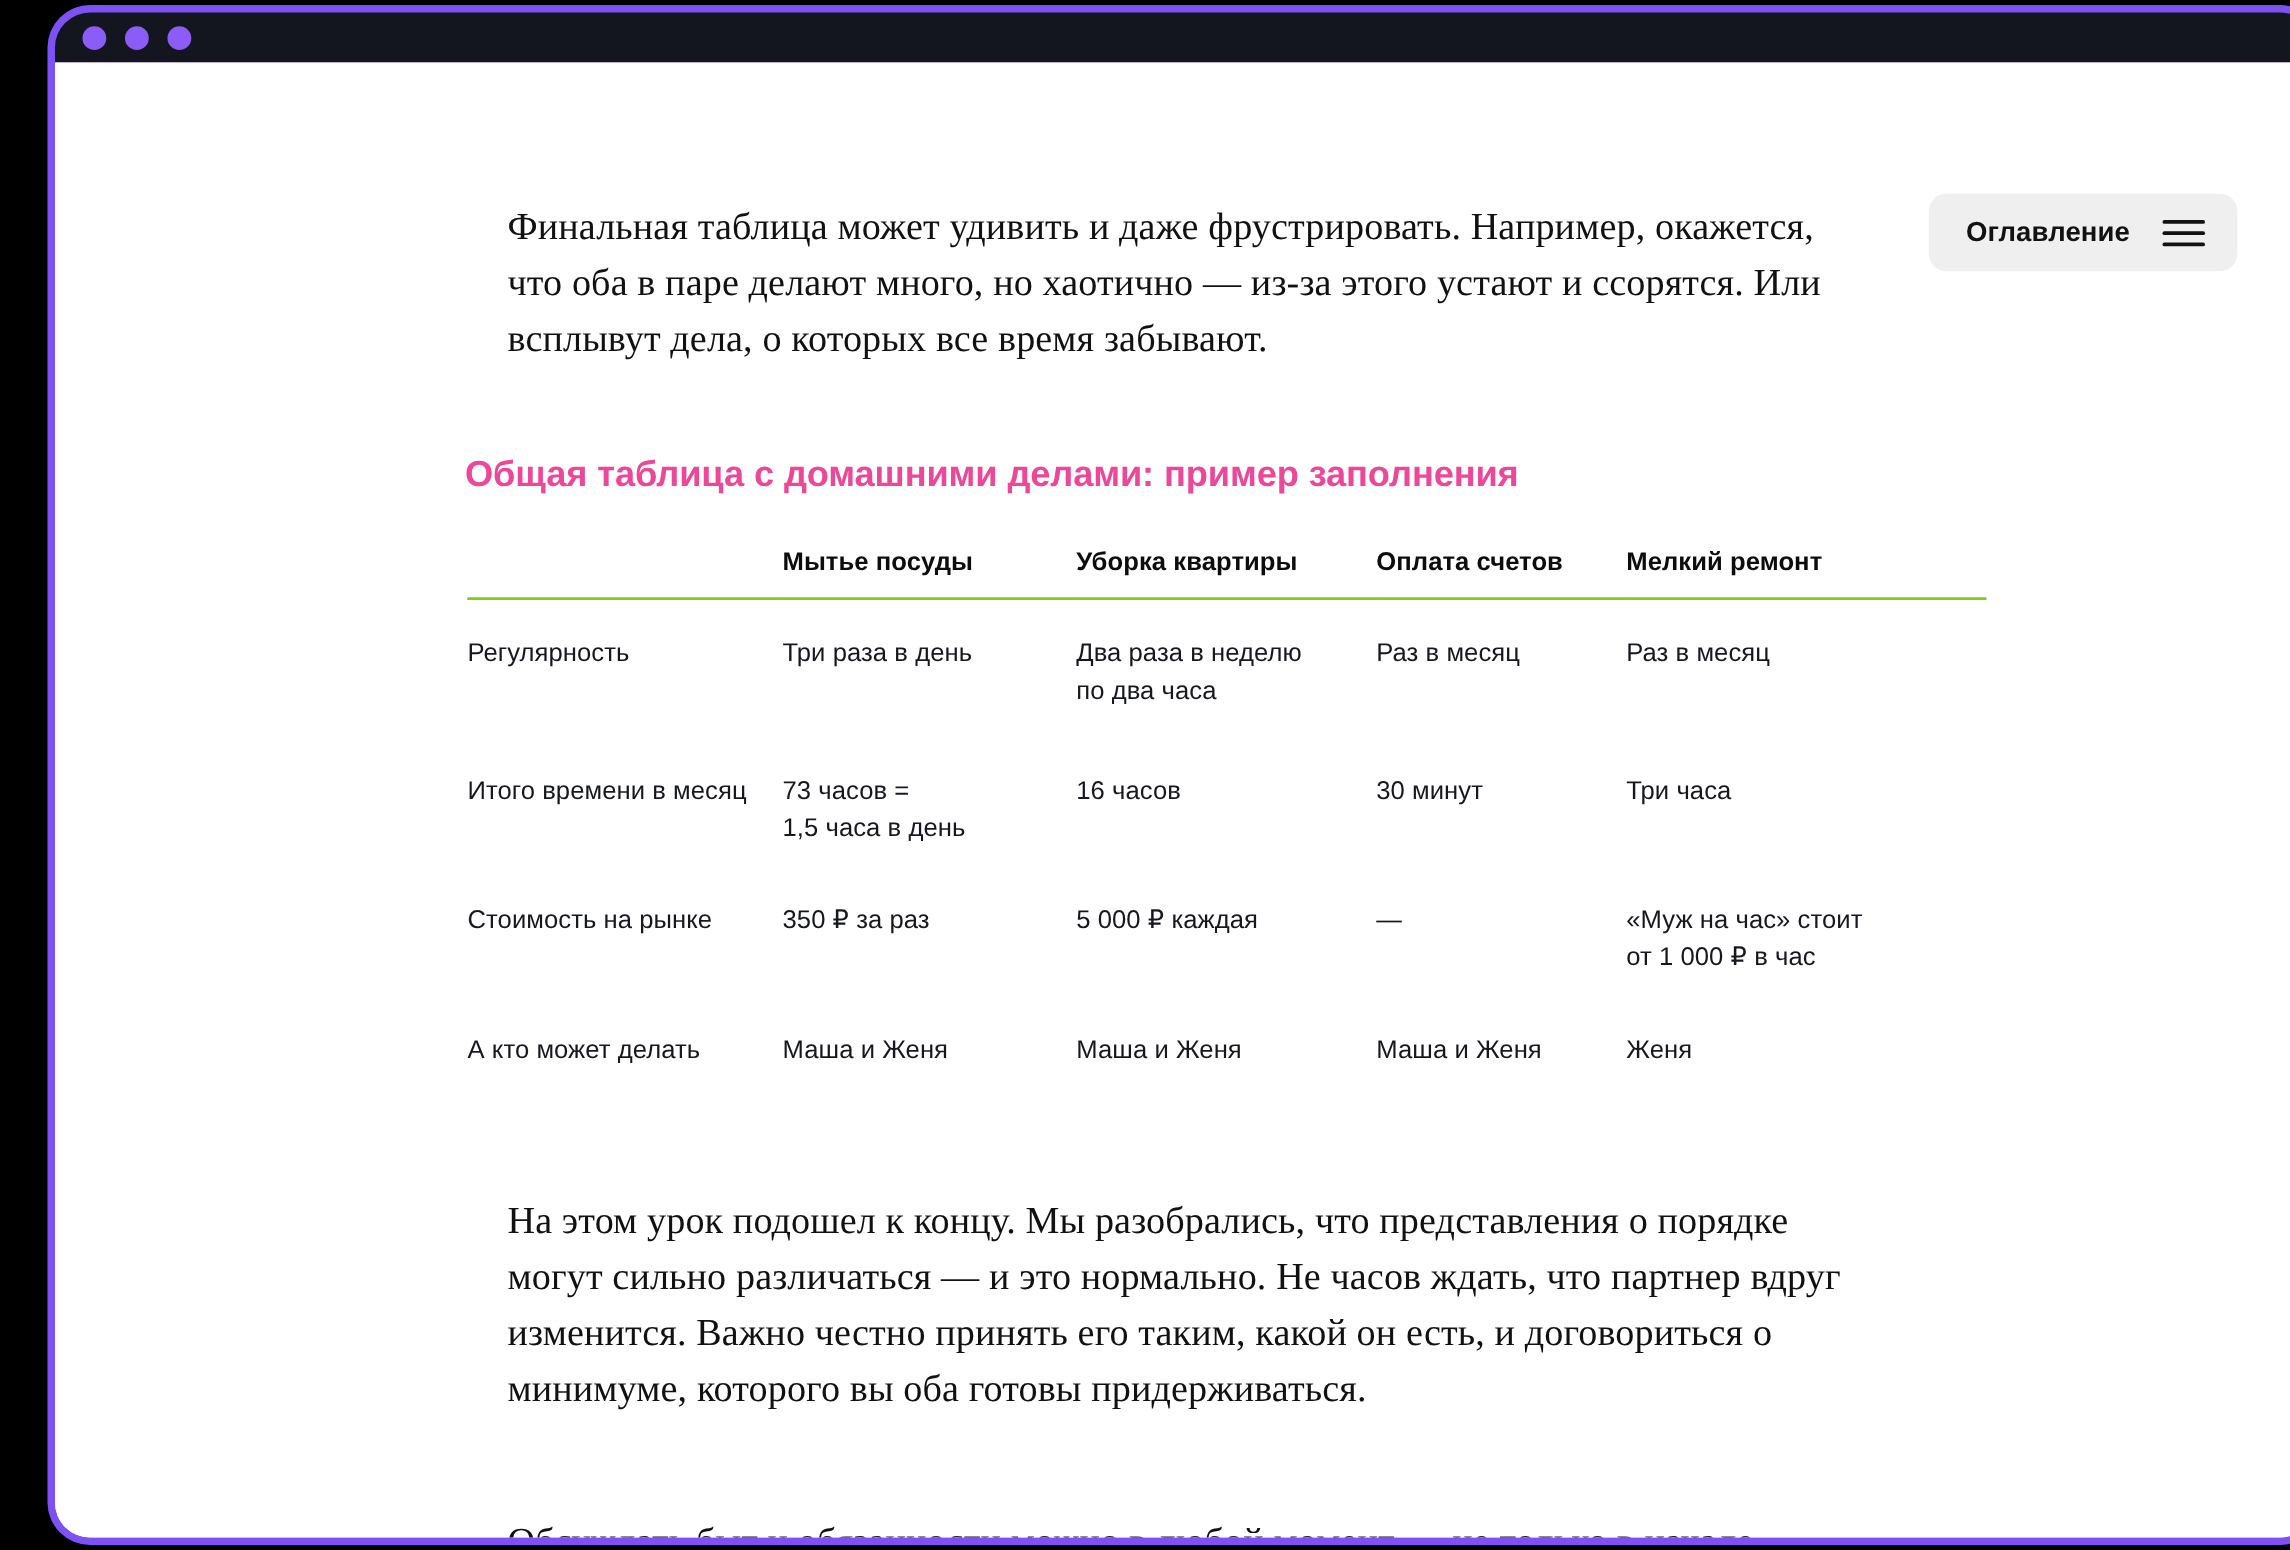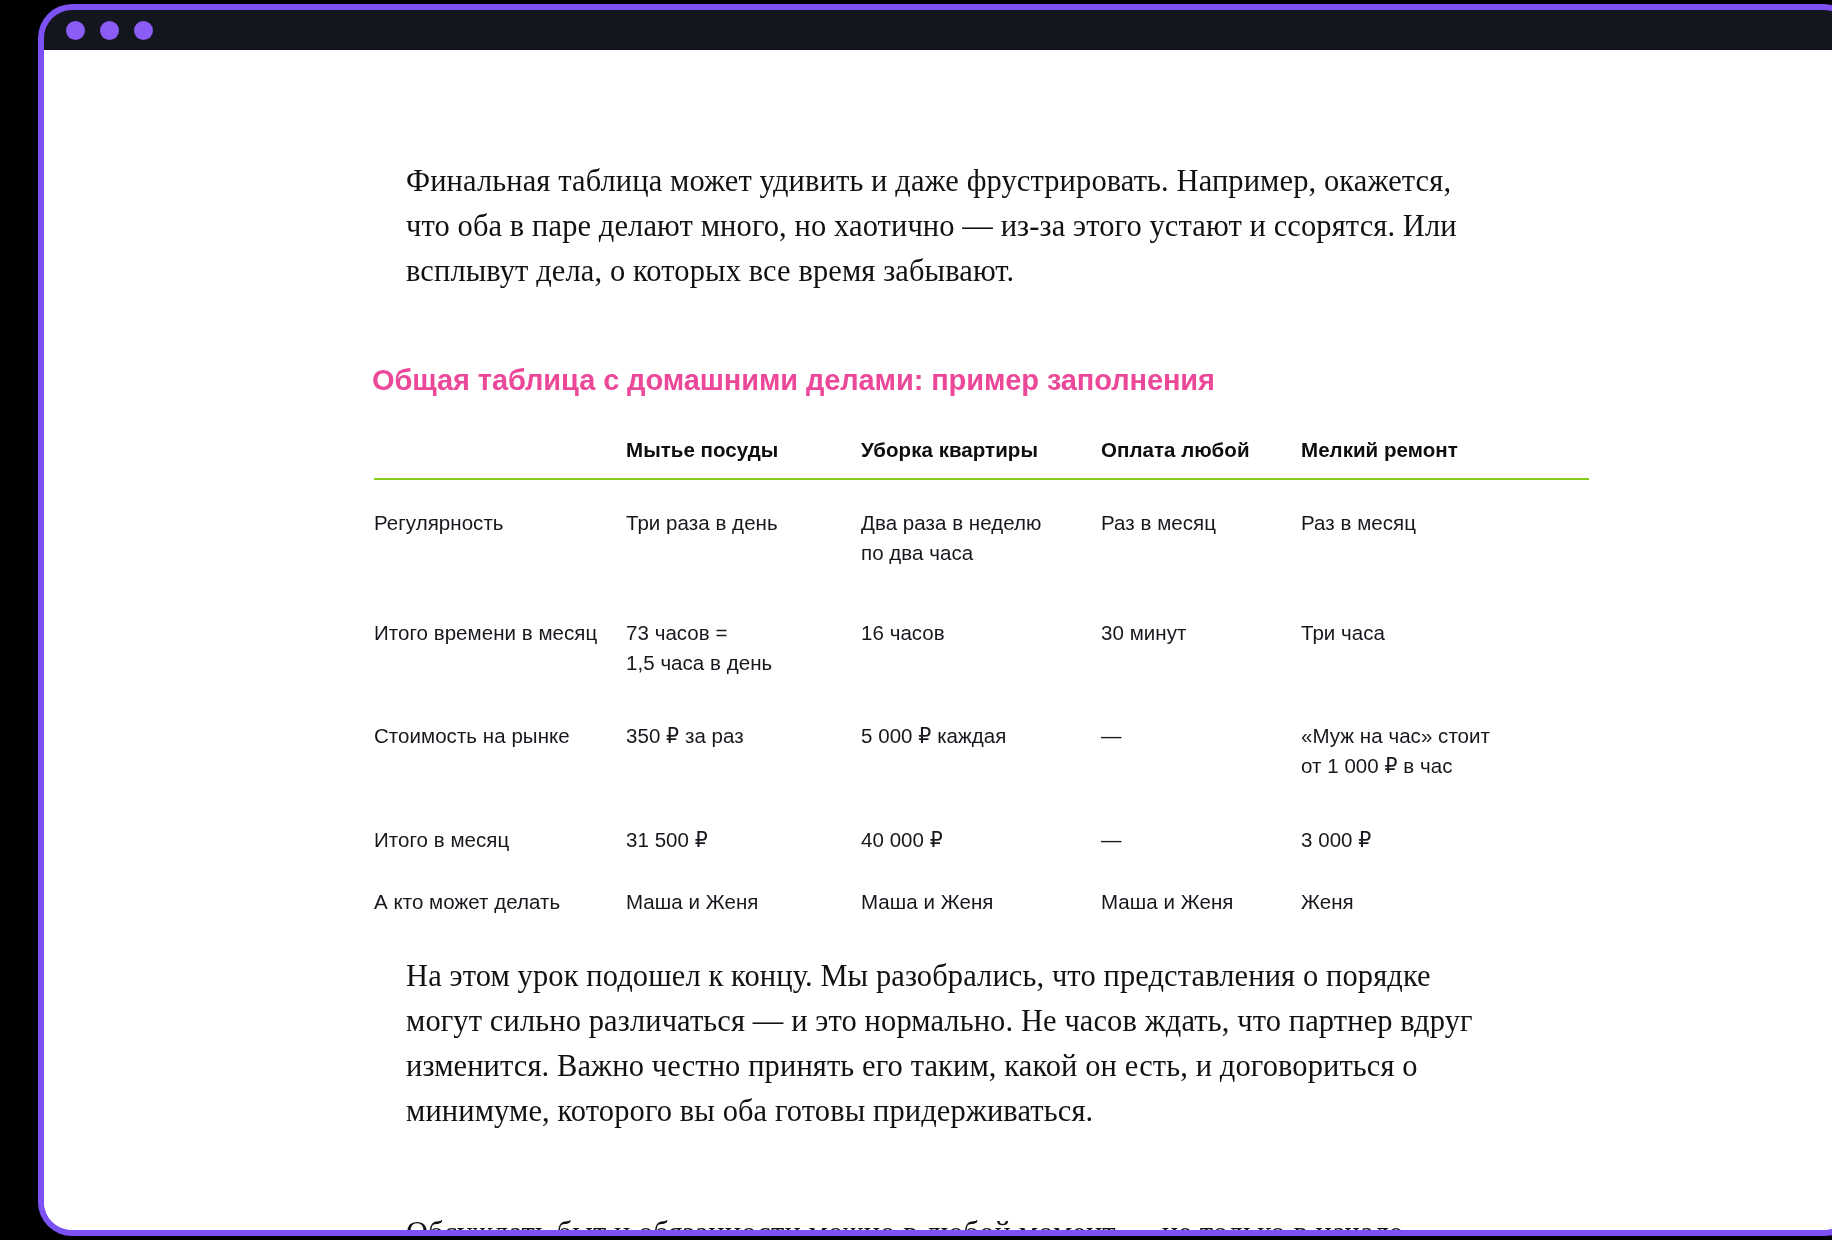--- a/index.html
+++ b/index.html
@@ -194,37 +194,45 @@
     <span class="dot"></span>
     <span class="dot"></span>
     <span class="dot"></span>
   </div>
 
   <div class="viewport">
     <div class="page">
 
       <p class="serif-para intro-para">Финальная таблица может удивить и даже фрустрировать. Например, окажется, что оба в паре делают много, но хаотично — из-за этого устают и ссорятся. Или всплывут дела, о которых все время забывают.</p>
 
+      <button class="toc-button">
+        <span class="toc-label">Оглавление</span>
+        <span class="burger">
+          <i></i>
+            <i></i>
+            <i></i>
+        </span>
+      </button>
 
       <h2 class="section-heading">Общая таблица с домашними делами: пример заполнения</h2>
 
       <table class="chores-table">
         <colgroup>
           <col class="col-label">
           <col class="col-dishes">
           <col class="col-clean">
           <col class="col-bills">
           <col class="col-repair">
         </colgroup>
         <thead>
           <tr>
             <th></th>
             <th>Мытье посуды</th>
             <th>Уборка квартиры</th>
-            <th>Оплата любой</th>
+            <th>Оплата счетов</th>
             <th>Мелкий ремонт</th>
           </tr>
         </thead>
         <tbody>
           <tr class="row-tall">
             <td>Регулярность</td>
             <td>Три раза в день</td>
             <td>Два раза в неделю
 по два часа</td>
             <td>Раз в месяц</td>
@@ -240,27 +248,20 @@
           </tr>
           <tr class="row-tall3">
             <td>Стоимость на рынке</td>
             <td>350 ₽ за раз</td>
             <td>5 000 ₽ каждая</td>
             <td>—</td>
             <td>«Муж на час» стоит
 от 1 000 ₽ в час</td>
           </tr>
           <tr class="row-short">
-            <td>Итого в месяц</td>
-            <td>31 500 ₽</td>
-            <td>40 000 ₽</td>
-            <td>—</td>
-            <td>3 000 ₽</td>
-          </tr>
-          <tr class="row-short">
             <td>А кто может делать</td>
             <td>Маша и Женя</td>
             <td>Маша и Женя</td>
             <td>Маша и Женя</td>
             <td>Женя</td>
           </tr>
         </tbody>
       </table>
 
       <p class="serif-para closing-para-1">На этом урок подошел к концу. Мы разобрались, что представления о порядке могут сильно различаться — и это нормально. Не часов ждать, что партнер вдруг изменится. Важно честно принять его таким, какой он есть, и договориться о минимуме, которого вы оба готовы придерживаться.</p>

